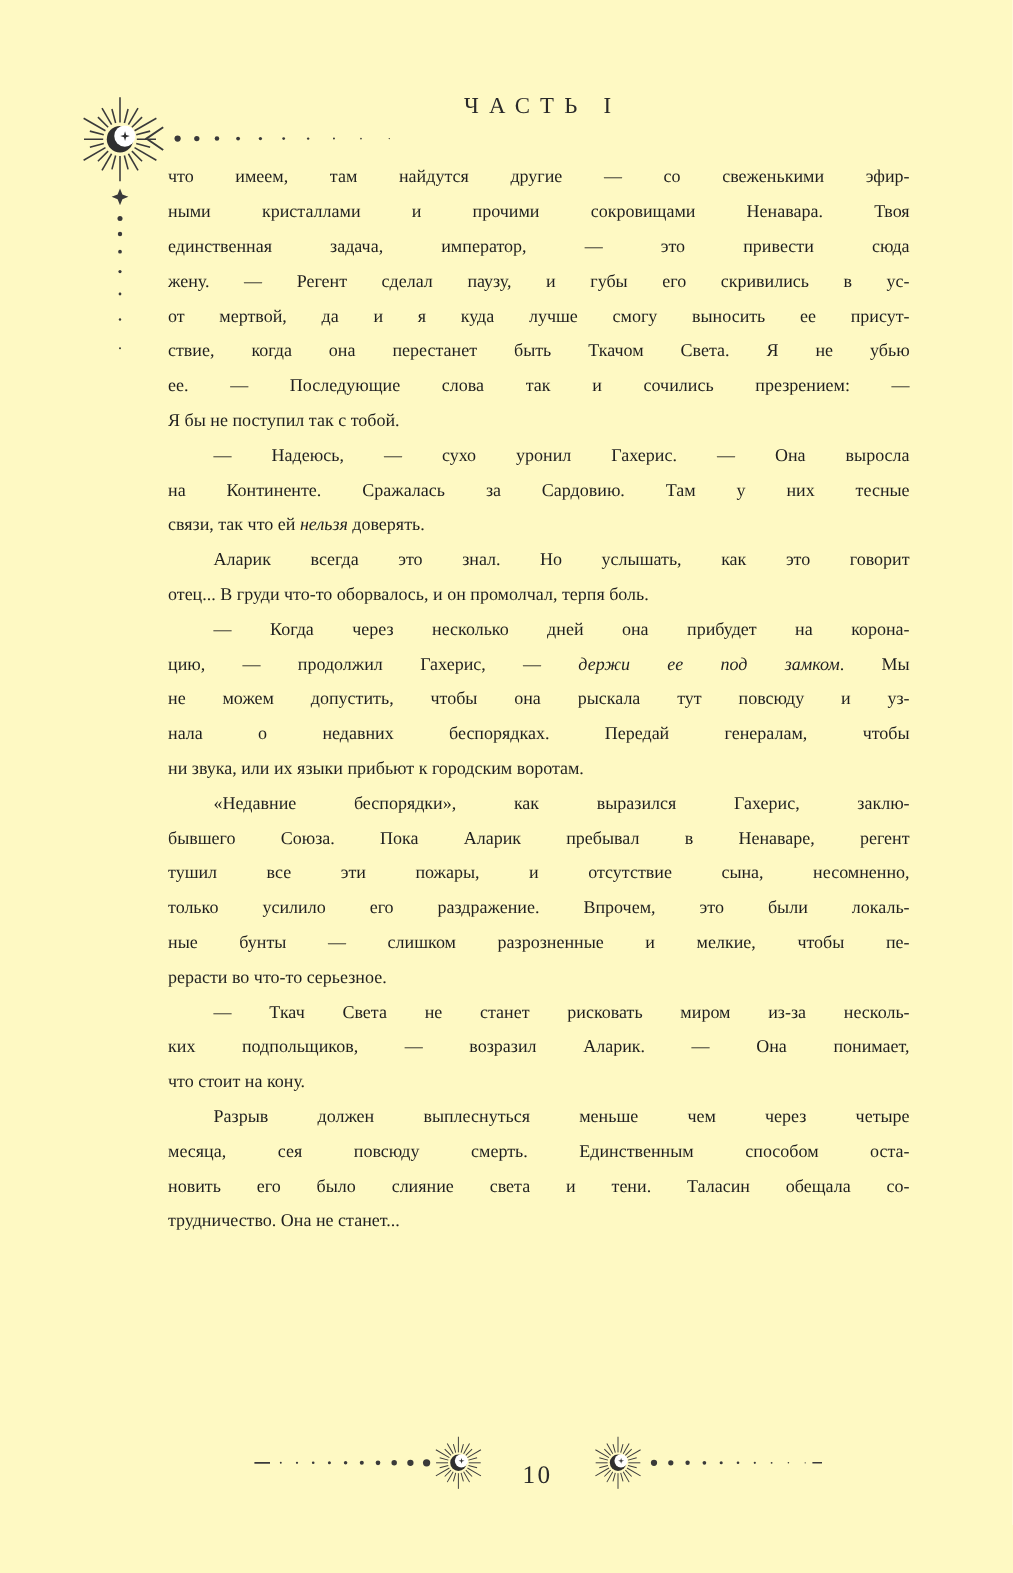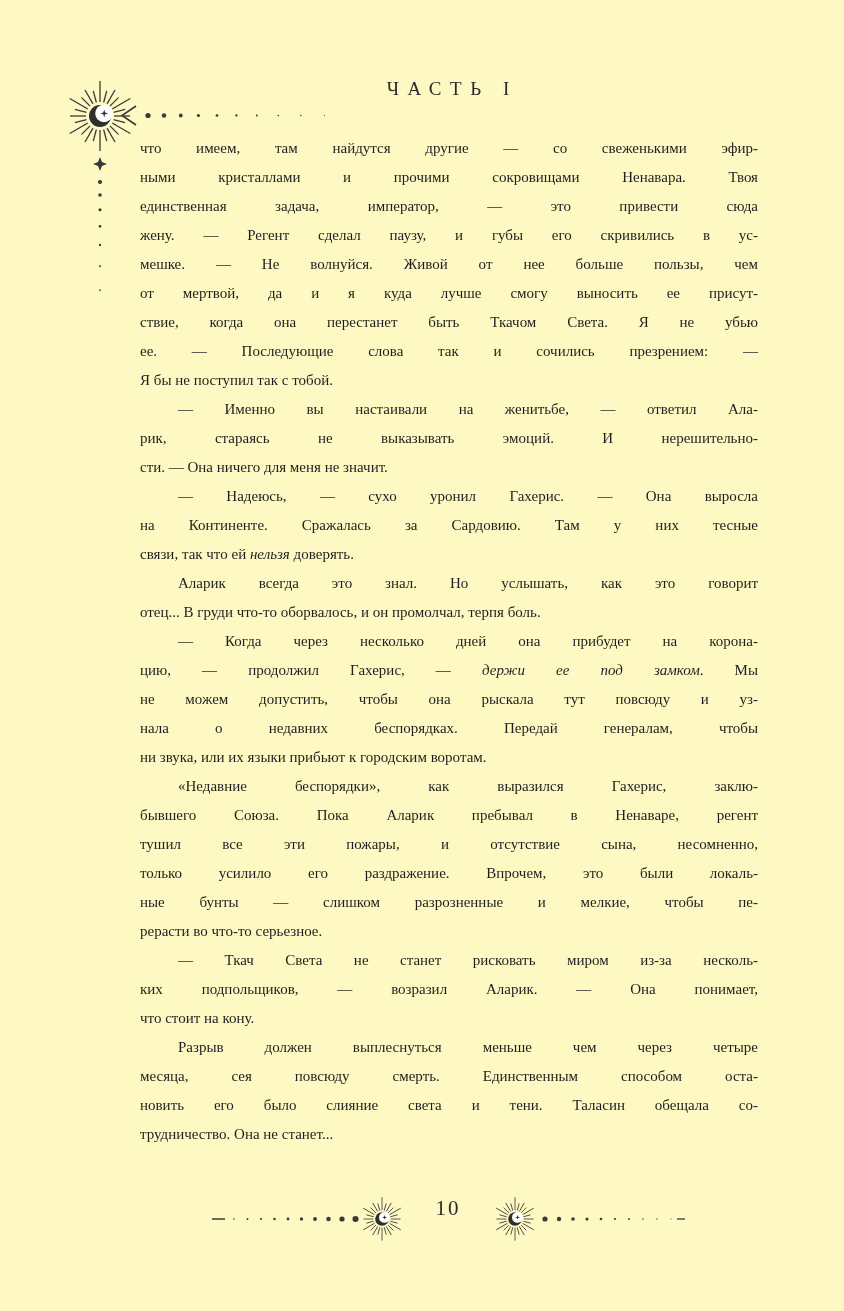--- a/index.html
+++ b/index.html
@@ -45,21 +45,21 @@
   }
   .line.last { text-align-last: left; font-family: Liberation Serif, serif; }
   .para.indent .line:first-child { padding-left: 38px; }
   .line i { font-style: italic; }
   .footer {
     position: absolute;
     left: 140px;
     top: 1196px;
     width: 616px;
     display: flex;
-    align-items: flex-start;
+    align-items: flex-end;
     justify-content: center;
     gap: 26px;
   }
   .page-number {
     font-size: 21px;
     letter-spacing: 2px;
     color: #2a2a2a;
   }
   svg { display: block; }
 </style>
@@ -136,30 +136,24 @@
   </div>
 
   <div class="part-title">ЧАСТЬ I</div>
 
   <div class="body-text">
       <div class="para">
         <div class="line"><span>что имеем, там найдутся другие — со свеженькими эфир-</span></div>
         <div class="line"><span>ными кристаллами и прочими сокровищами Ненавара. Твоя</span></div>
         <div class="line"><span>единственная задача, император, — это привести сюда</span></div>
         <div class="line"><span>жену. — Регент сделал паузу, и губы его скривились в ус-</span></div>
-        <div class="line"><span>мешке. — Не волнуйся. Живой от нее больше пользы, чем</span></div>
         <div class="line"><span>от мертвой, да и я куда лучше смогу выносить ее присут-</span></div>
         <div class="line"><span>ствие, когда она перестанет быть Ткачом Света. Я не убью</span></div>
         <div class="line"><span>ее. — Последующие слова так и сочились презрением: —</span></div>
         <div class="line last"><span>Я бы не поступил так с тобой.</span></div>
-      </div>
-      <div class="para indent">
-        <div class="line"><span>— Именно вы настаивали на женитьбе, — ответил Ала-</span></div>
-        <div class="line"><span>рик, стараясь не выказывать эмоций. И нерешительно-</span></div>
-        <div class="line last"><span>сти. — Она ничего для меня не значит.</span></div>
       </div>
       <div class="para indent">
         <div class="line"><span>— Надеюсь, — сухо уронил Гахерис. — Она выросла</span></div>
         <div class="line"><span>на Континенте. Сражалась за Сардовию. Там у них тесные</span></div>
         <div class="line last"><span>связи, так что ей </span><i>нельзя</i><span> доверять.</span></div>
       </div>
       <div class="para indent">
         <div class="line"><span>Аларик всегда это знал. Но услышать, как это говорит</span></div>
         <div class="line last"><span>отец... В груди что-то оборвалось, и он промолчал, терпя боль.</span></div>
       </div>

